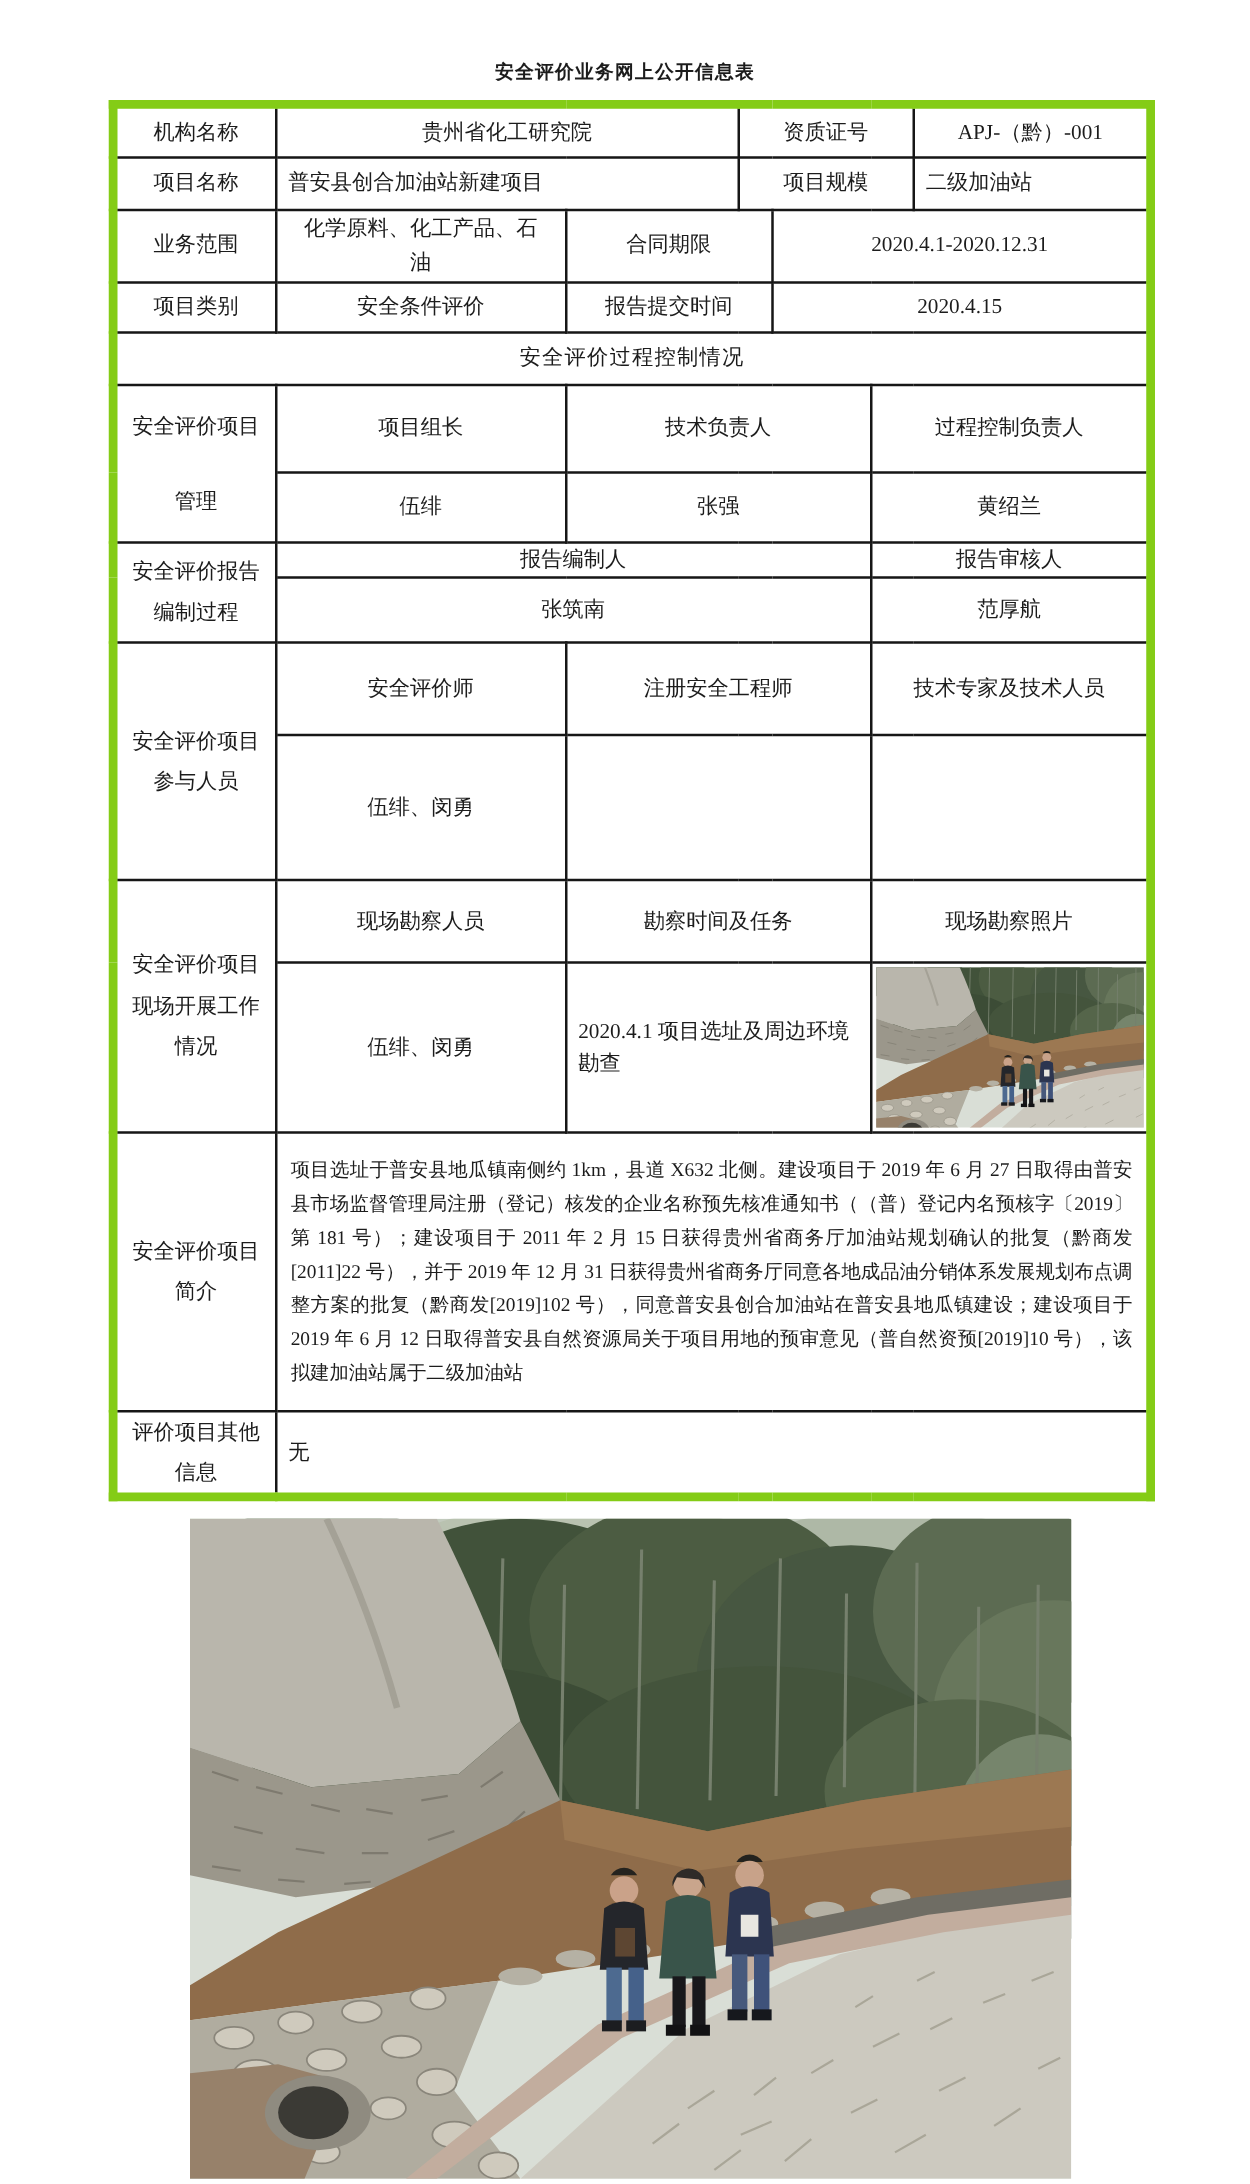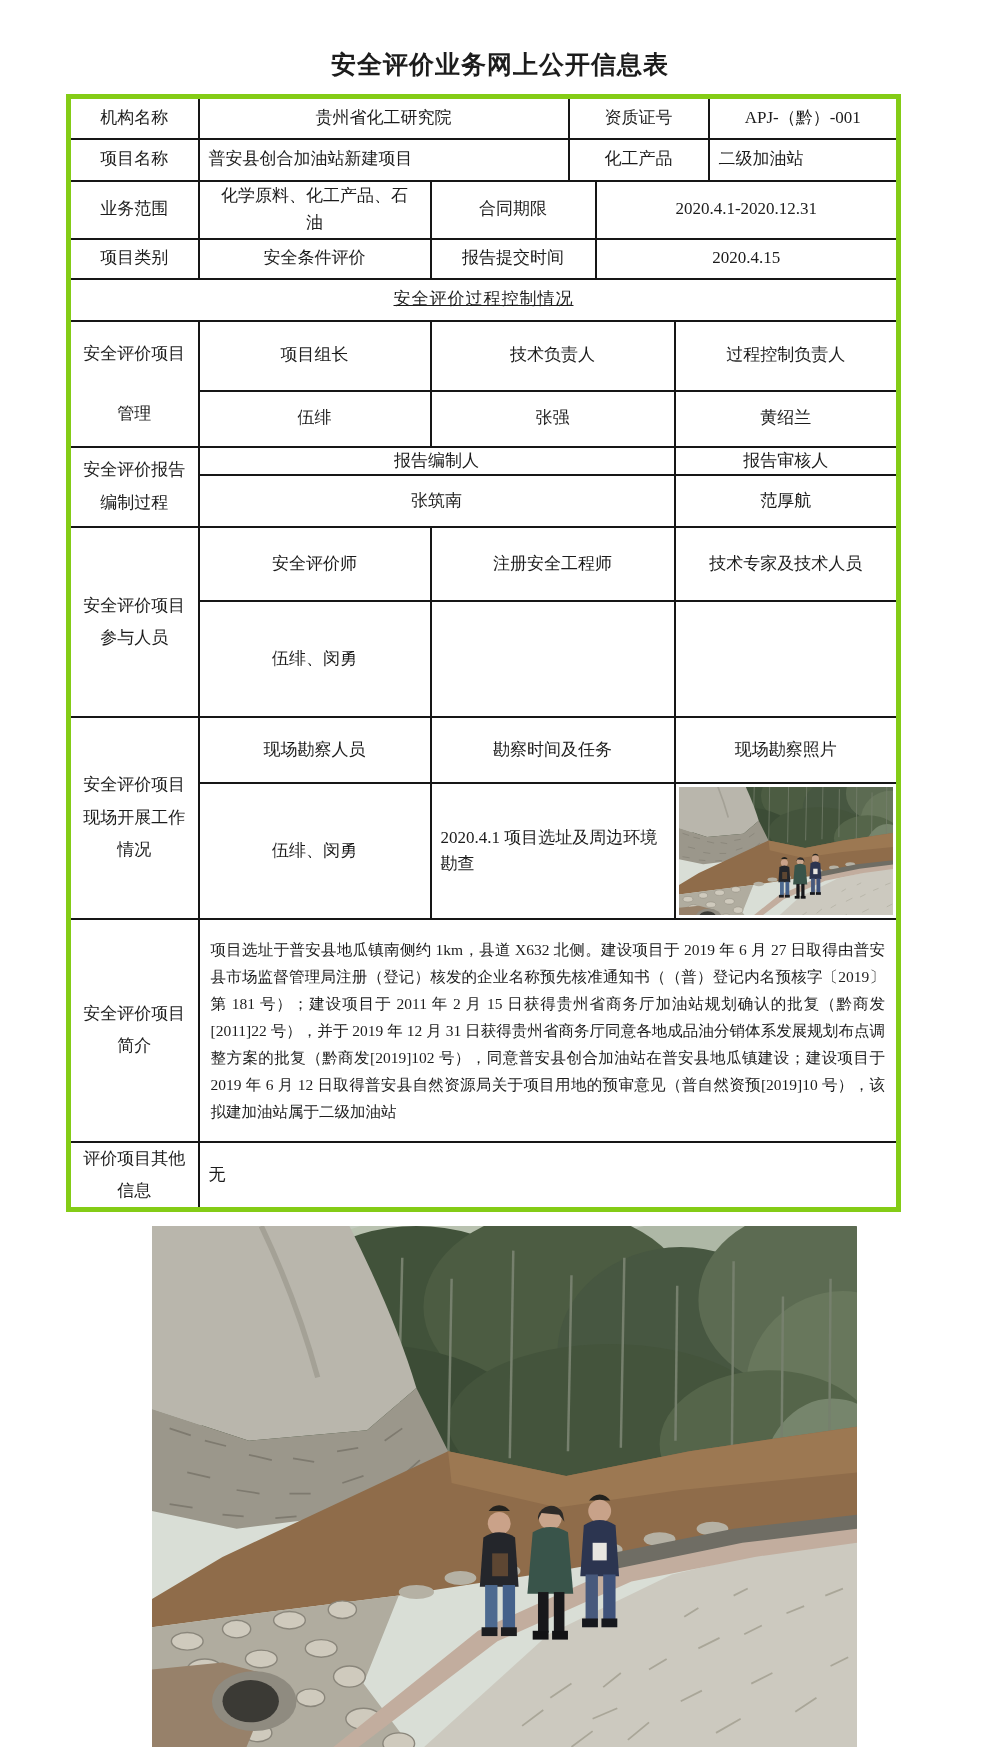--- a/index.html
+++ b/index.html
@@ -2,43 +2,43 @@
 <html><head>
 <meta charset="utf-8">
 <style>
   html,body { margin:0; padding:0; background:#ffffff; }
   body {
     width:1000px; height:1747px; position:relative;
     font-family:"Liberation Serif","DejaVu Serif",serif;
     color:#1c1c1c;
   }
   .doc-title {
-    text-align:center; padding-top:48px; font-size:25px; font-weight:bold;
+    text-align:center; padding-top:48px; font-size:15px; font-weight:bold;
     letter-spacing:1px;
   }
   table.info-table {
     border-collapse:collapse; table-layout:fixed;
-    width:830px; margin:13px 0 0 66px;
-    border:5px solid #84cc16;
+    width:830px; margin:13px 0 0 87px;
+    border:7px solid #84cc16;
   }
   td {
     border:2px solid #161616; text-align:center; vertical-align:middle;
     font-size:17px; overflow:hidden; padding:0 4px; line-height:1.55;
   }
   td.lbl { padding:0 11px; line-height:1.9; }
   td.lbl-mgmt { padding:0 11px; line-height:60px; }
   td.left { text-align:left; padding-left:9px; }
   td.scope-val { padding:0 18px;text-align:center; }
   td.brief {
     text-align:justify; font-size:15.5px; line-height:27px;
     padding:16px 11px; vertical-align:top;
   }
   td.photo-cell { padding:3px; }
   td.photo-cell svg { display:block; width:214px; height:128px; margin:0 auto; }
-  .section-head { letter-spacing:1px;text-decoration:underline; }
+  .section-head { letter-spacing:1px; }
   .big-photo {
     margin:14px 0 0 152px; width:705px; height:528px;
   }
   .big-photo svg { display:block; width:705px; height:528px; }
   .defs-holder { position:absolute; width:0; height:0; overflow:hidden; }
 </style>
 </head>
 <body>
 
 <svg class="defs-holder" aria-hidden="true" xmlns="http://www.w3.org/2000/svg">
@@ -161,21 +161,21 @@
   <tbody>
       <tr style="height:42px">
     <td class="lbl">机构名称</td>
     <td colspan="2">贵州省化工研究院</td>
     <td colspan="3">资质证号</td>
     <td>APJ-（黔）-001</td>
   </tr>
   <tr style="height:42px">
     <td class="lbl">项目名称</td>
     <td colspan="2" class="left">普安县创合加油站新建项目</td>
-    <td colspan="3">化工产品</td>
+    <td colspan="3">项目规模</td>
     <td class="left">二级加油站</td>
   </tr>
   <tr style="height:58px">
     <td class="lbl">业务范围</td>
     <td class="scope-val">化学原料、化工产品、石油</td>
     <td colspan="2">合同期限</td>
     <td colspan="3">2020.4.1-2020.12.31</td>
   </tr>
   <tr style="height:40px">
     <td class="lbl">项目类别</td>

